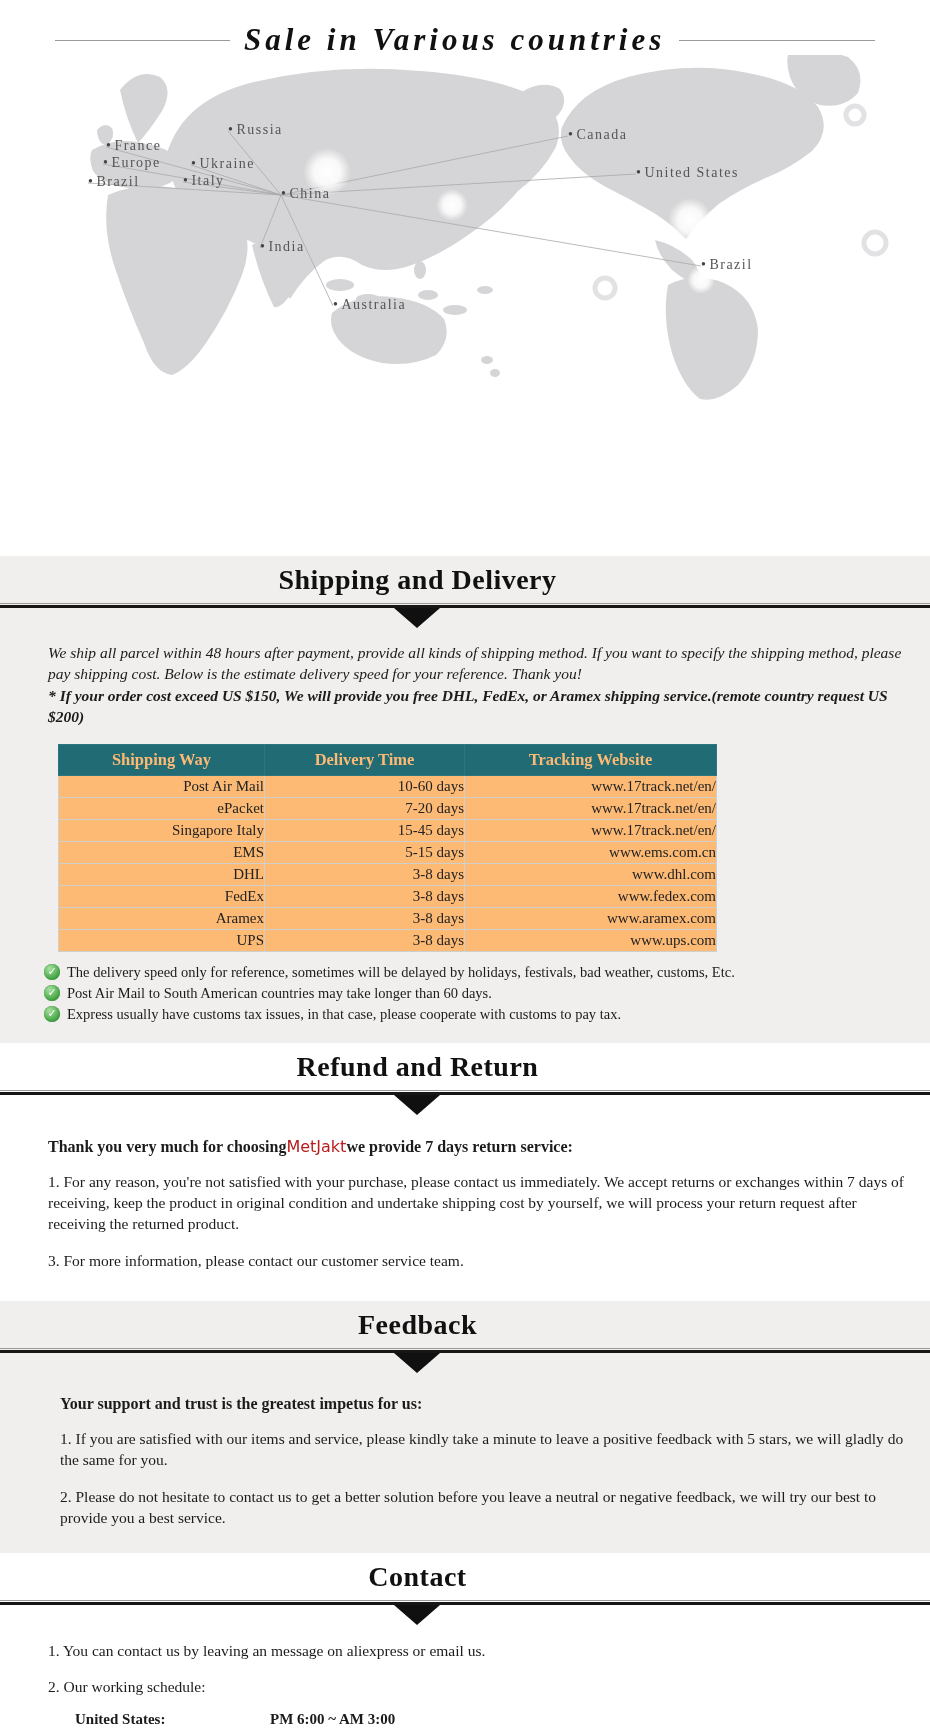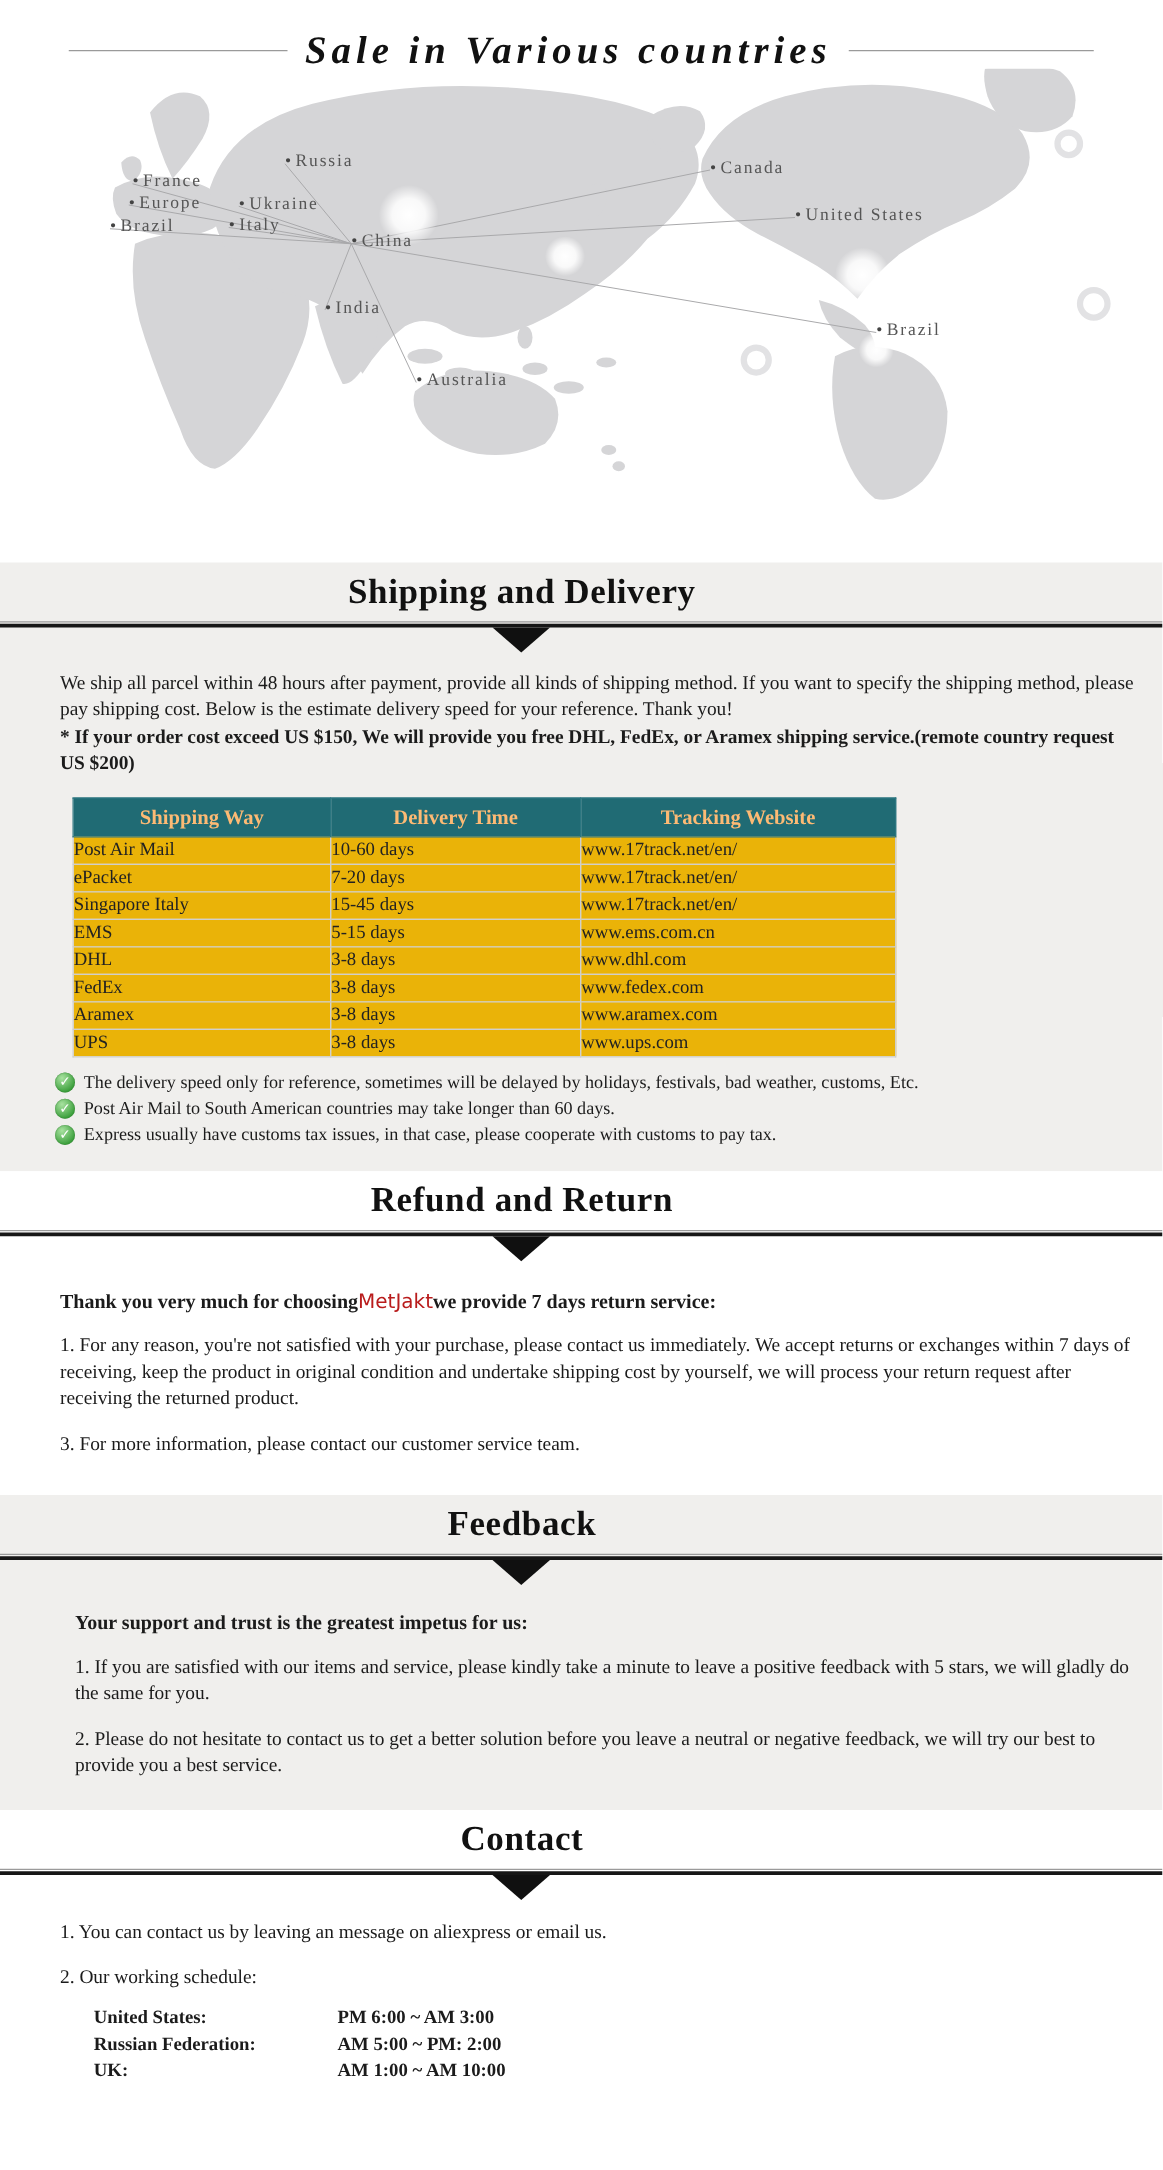--- a/index.html
+++ b/index.html
@@ -2,46 +2,46 @@
 <html><head>
 <meta charset="utf-8">
 <style>
   html,body{margin:0;padding:0;background:#ffffff;}
   body{width:930px;font-family:"Liberation Serif","DejaVu Serif",serif;color:#1b1b1b;}
   section{position:relative;}
   .band{background:#f0efed;}
   .white{background:#ffffff;}
 
   
-  .hero{height:450px;overflow:hidden;}
+  .hero{height:556px;overflow:hidden;}
   .hero-title-row{display:flex;align-items:center;padding:22px 55px 0 55px;}
   .hero-line{height:1px;background:#9a9a9a;}
   .hero-line.left{width:175px;}
   .hero-line.right{flex:1;}
   .hero-title{font-style:italic;font-weight:600;font-size:31px;letter-spacing:4px;margin:0 14px;white-space:nowrap;color:#111;}
   #map-svg{position:absolute;left:0;top:55px;width:930px;height:390px;}
   .land{fill:#d5d5d7;}
   .conn{stroke:#a9a9ab;stroke-width:0.8;}
   .ring{fill:none;stroke:#e2e2e4;stroke-width:5;}
   .map-label{position:absolute;font-size:14px;letter-spacing:1.5px;color:#555;white-space:nowrap;}
   .map-label .dot{margin-right:2px;color:#444;}
 
   
   .sec-head{padding-top:8px;}
   .sec-head h2{margin:0 95px 9px 0;text-align:center;font-size:28px;font-weight:700;letter-spacing:0.5px;color:#111;}
   .rule{height:3px;background:#161616;position:relative;}
   .rule::before{content:'';position:absolute;top:-2px;left:0;right:0;height:1px;background:#9a9a9a;}
   .tri{width:0;height:0;border-left:23px solid transparent;border-right:23px solid transparent;border-top:20px solid #101010;margin:0 auto;transform:translateX(-48px);}
 
   
-  .intro{margin:14px 22px 16px 48px;font-size:15.5px;line-height:1.38;}
+  .intro{margin:14px 22px 16px 48px;font-size:15.5px;line-height:1.38;font-style:italic;}
   .bold-block{display:block;font-weight:700;font-size:15.5px;}
   .ship-table{border-collapse:collapse;margin:6px 0 0 58px;font-size:15px;}
   .ship-table th{background:#206b74;color:#fdba74;font-size:16.5px;font-weight:700;padding:5px 0;border:1px solid #2b7680;}
-  .ship-table td{background:#eab308;border:1px solid #cfcfcd;text-align:left;padding:2px 0;color:#222;}
+  .ship-table td{background:#fdba74;border:1px solid #cfcfcd;text-align:right;padding:2px 0;color:#222;}
   .notes{list-style:none;margin:12px 0 0 0;padding:0 0 16px 44px;}
   .notes li{display:flex;align-items:center;font-size:14.5px;margin:4px 0;}
   .check{flex:0 0 auto;width:16px;height:16px;border-radius:50%;margin-right:7px;
          background:radial-gradient(circle at 35% 28%,#a8e2a0,#3da03d 72%);
          color:#fff;font-size:11px;line-height:16px;text-align:center;font-weight:bold;
          font-family:"DejaVu Sans",sans-serif;box-shadow:inset 0 0 1px #1d6b1d;}
 
   
   .lead-bold{margin:22px 22px 0 48px;font-weight:700;font-size:16px;}
   .brand{font-family:"DejaVu Sans",sans-serif;font-weight:400;}

